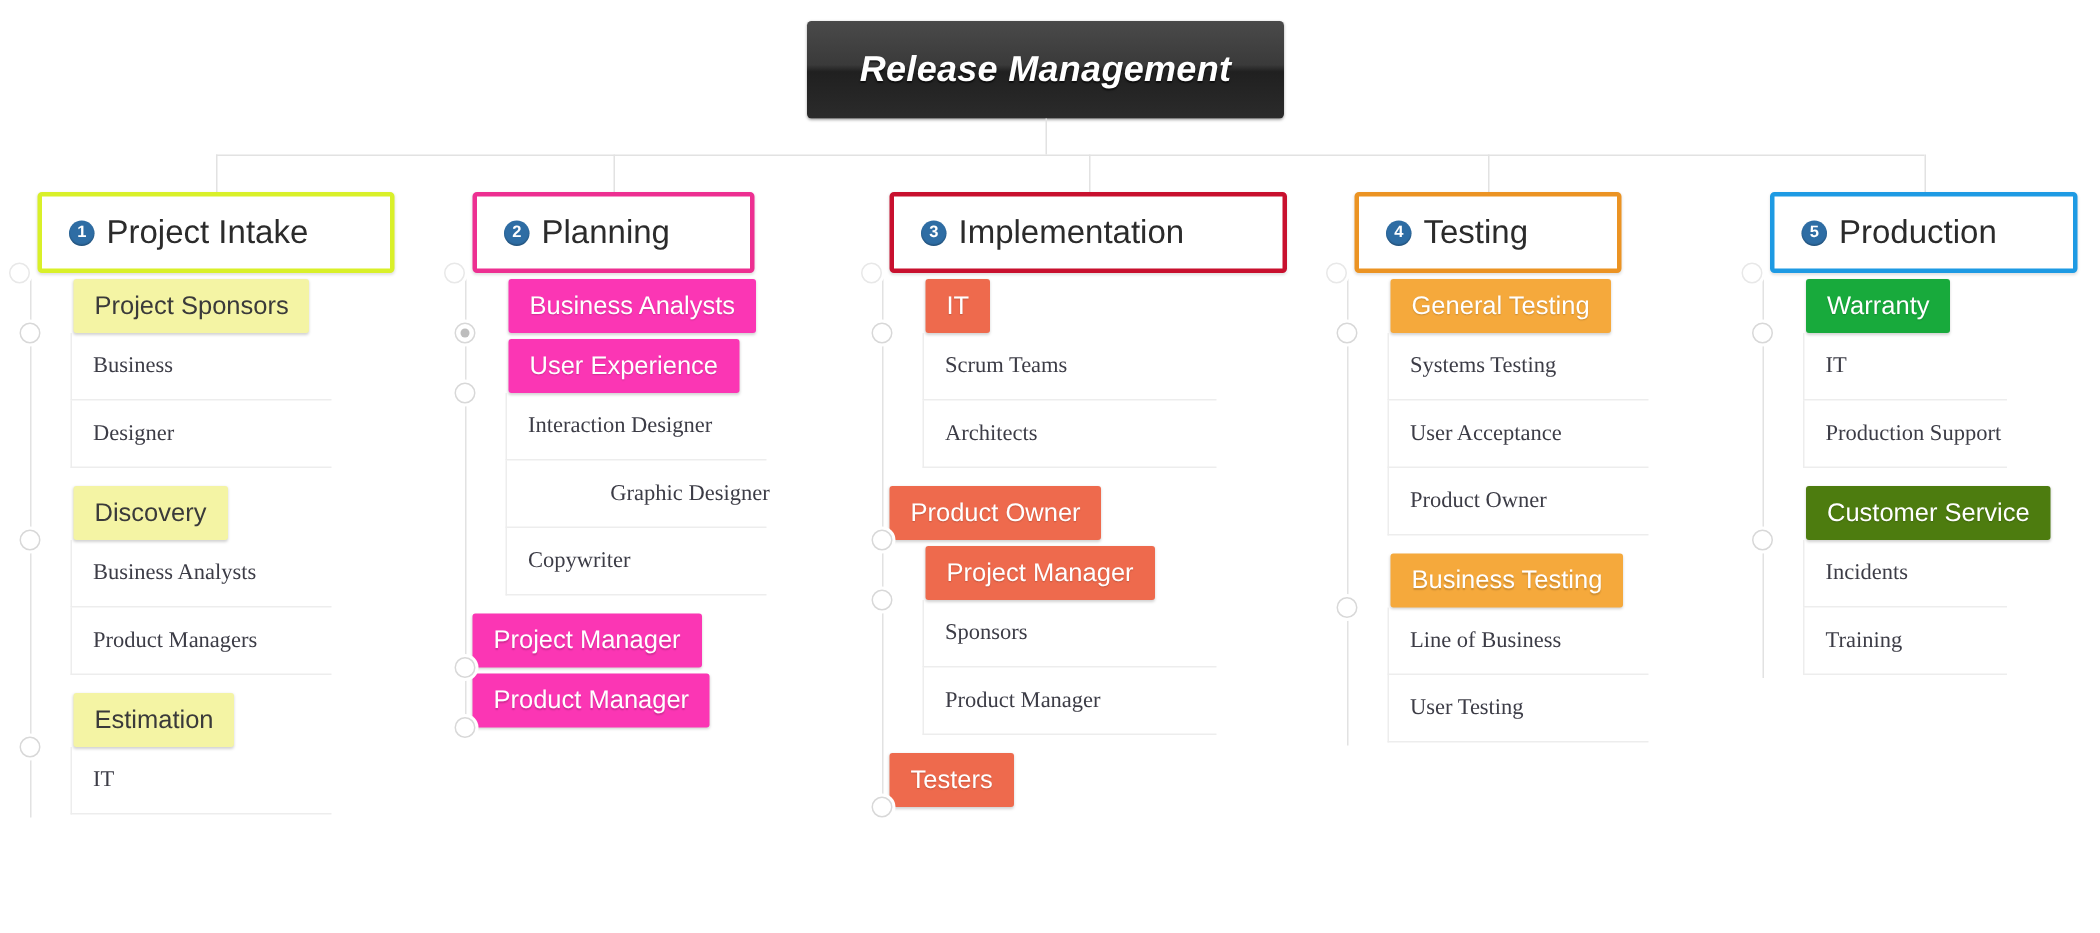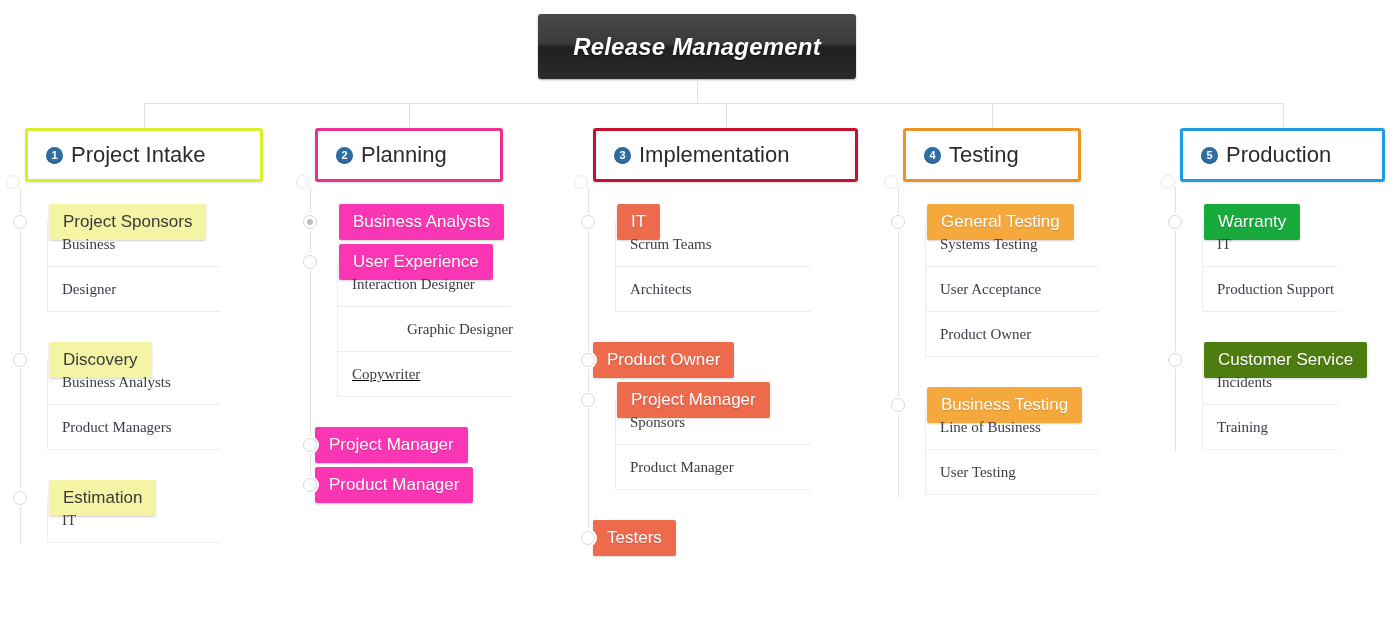--- a/index.html
+++ b/index.html
@@ -86,21 +86,20 @@
   .chip {
     position: absolute;
     top: 4px;
     height: 36px;
     display: flex; align-items: center;
     padding: 0 14px;
     border-radius: 2px;
     font-size: 17px;
     white-space: nowrap;
     box-shadow: 0 1px 2px rgba(0,0,0,.18);
-    margin-top: 18px;
   }
   .chip.white-text { color: #ffffff; text-shadow: 0 1px 1px rgba(0,0,0,.18); }
   .chip.dark-text  { color: #3a3a3a; }
 
   .leaf {
     position: relative;
     height: 45px;
     display: flex; align-items: center;
   }
   .leaf .leaf-label {
@@ -241,21 +240,21 @@
             <div class="leaf" style="padding-left: 52px;">
               <span class="leaf-tick" style="left: 37px;"></span>
               <span class="leaf-label">Interaction Designer</span>
               <span class="leaf-underline" style="left: 37px; width: 174px;"></span>
             </div>
             <div class="leaf" style="padding-left: 52px; justify-content: center;">
               <span class="leaf-tick" style="left: 37px;"></span>
               <span class="leaf-label">Graphic Designer</span>
               <span class="leaf-underline" style="left: 37px; width: 174px;"></span>
             </div>
-            <div class="leaf" style="padding-left: 52px; text-decoration: underline;">
+            <div class="leaf" style="padding-left: 52px;">
               <span class="leaf-tick" style="left: 37px;"></span>
               <span class="leaf-label">Copywriter</span>
               <span class="leaf-underline" style="left: 37px; width: 174px;"></span>
             </div>
             <div style="height: 8px;"></div>
           </div>
           <div class="node" style="top: 256px;"></div>
           <div class="group">
             <div class="chip-row">
               <div class="chip white-text" style="background: rgb(251, 54, 180); color: rgb(255, 255, 255); left: 15px;">Project Manager</div>

